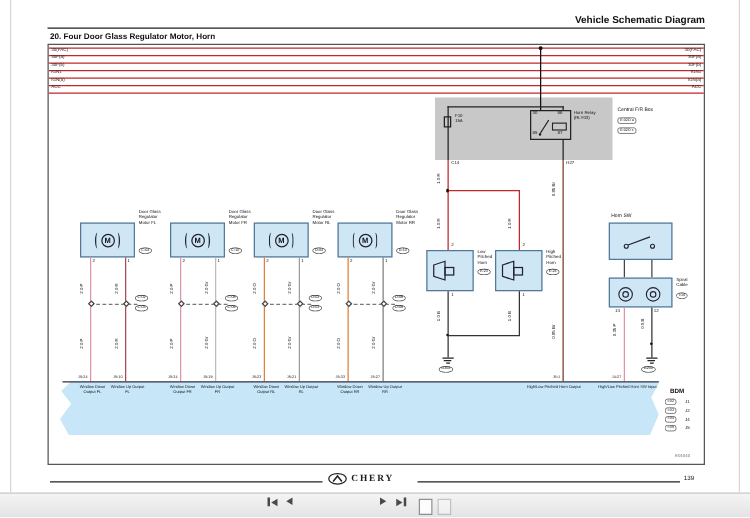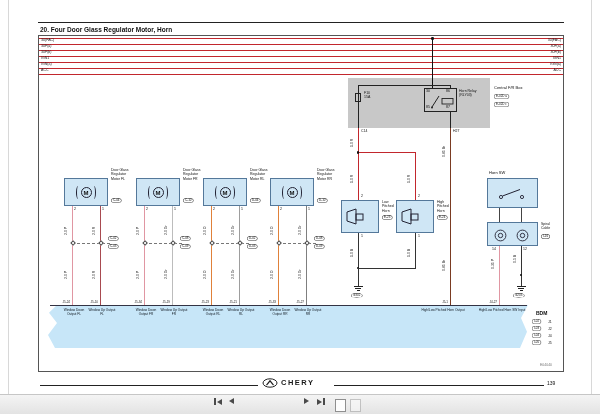--- a/index.html
+++ b/index.html
@@ -1,18 +1,18 @@
 <!DOCTYPE html>
 <html><head>
 <meta charset="utf-8">
 <style>
   *{margin:0;padding:0;box-sizing:border-box;}
   body{font-family:"Liberation Sans",sans-serif;background:#ffffff;}
   #screen{position:relative;width:600px;height:414px;background:#ffffff;overflow:hidden;color:#111;}
-  .abs{position:absolute;}
+  .abs{position:absolute;font-family:Liberation Serif, serif;}
   .w{position:absolute;width:1px;background:#333;}
   .h{position:absolute;height:1px;background:#333;}
   .dash{position:absolute;height:0;border-top:1px dashed #777;}
   .dot{position:absolute;width:2.6px;height:2.6px;border-radius:50%;background:#111;}
   .dia{position:absolute;width:4.2px;height:4.2px;border:1px solid #444;background:#fff;transform:rotate(45deg);}
   .bluebox{position:absolute;background:#cfe6f5;border:1px solid #54789a;}
   .graybox{position:absolute;background:#c8c8c8;}
   .t8{position:absolute;font-size:8px;font-weight:bold;}
   .t65{position:absolute;font-size:6.5px;font-weight:bold;}
   .t5{position:absolute;font-size:5px;}
@@ -36,20 +36,21 @@
   .vicon{position:absolute;width:11px;height:13px;border:1px solid #8f8f8f;background:#fdfdfd;}
 </style>
 </head>
 <body>
 
 <div id="screen">
 
   <div class="w" style="left:8px;top:0;height:394px;background:#d8d8d8;"></div>
   <div class="w" style="left:591px;top:0;height:394px;background:#d8d8d8;"></div>
 
+  <div class="t8" style="left:364px;top:11px;width:200px;text-align:right;">Vehicle Schematic Diagram</div>
   <div class="h" style="left:38px;top:22px;width:526px;background:#222;"></div>
   <div class="t65" style="left:40px;top:26px;">20. Four Door Glass Regulator Motor, Horn</div>
 
   <div class="abs" style="left:38px;top:35px;width:526px;height:337px;border:1px solid #555;"></div>
 
   <div class="redline" style="left:39px;top:37.5px;width:524px;"></div>
   <div class="redline" style="left:39px;top:43.5px;width:524px;"></div>
   <div class="redline" style="left:39px;top:49.5px;width:524px;"></div>
   <div class="redline" style="left:39px;top:55.5px;width:524px;"></div>
   <div class="redline" style="left:39px;top:61.5px;width:524px;"></div>

